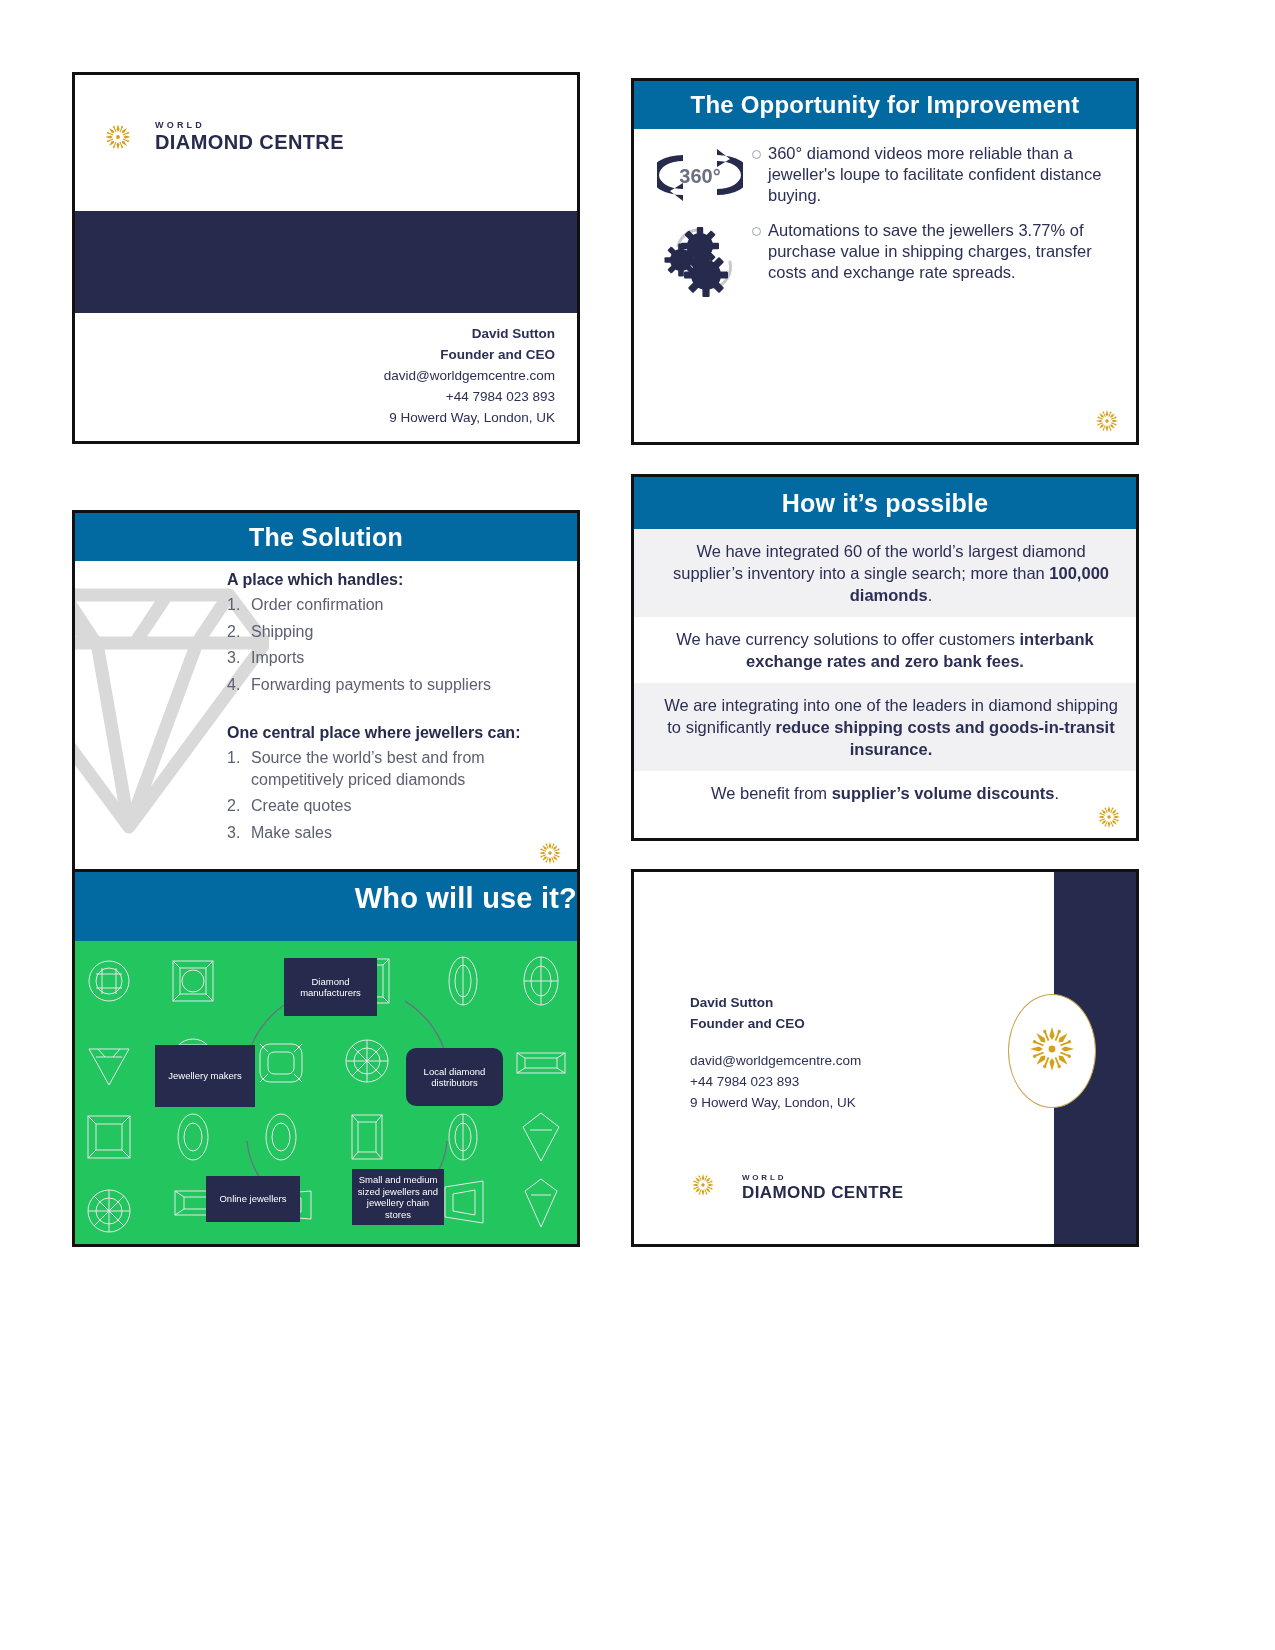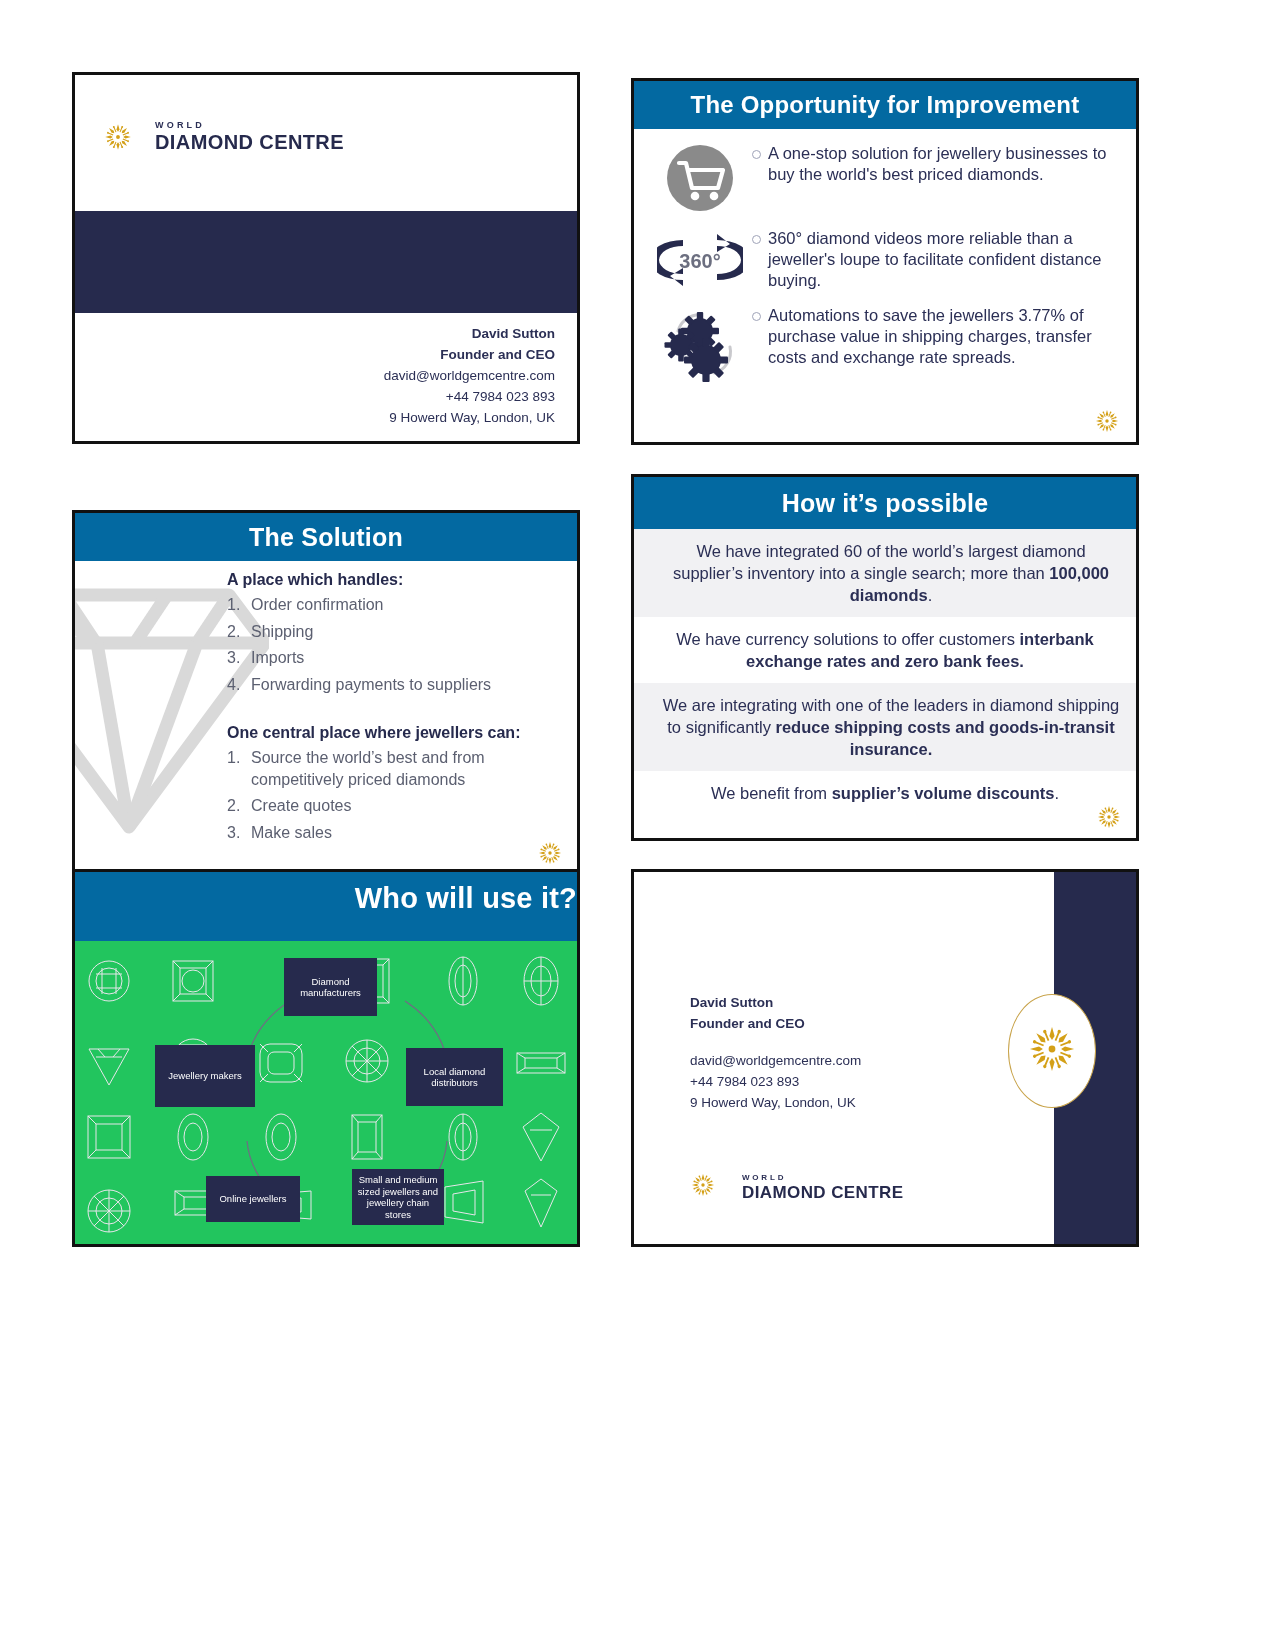--- a/index.html
+++ b/index.html
@@ -203,34 +203,20 @@
       <div>david@worldgemcentre.com</div>
       <div>+44 7984 023 893</div>
       <div>9 Howerd Way, London, UK</div>
     </div>
   </div>
 
   <div class="slide" id="slide2">
     <div class="slide-header">The Opportunity for Improvement</div>
     <div class="rows">
 
-      <div class="opp-row">
-        <div class="opp-icon">
-          <svg width="78" height="78" viewBox="0 0 78 78">
-            <circle cx="39" cy="39" r="33" fill="#8a8a8a"></circle>
-            <path d="M18 24 L25 24 L31 49 L57 49 L62 31 L28 31" fill="none" stroke="#ffffff" stroke-width="4.2" stroke-linejoin="round" stroke-linecap="round"></path>
-            <circle cx="34" cy="57" r="4.3" fill="#ffffff"></circle>
-            <circle cx="53" cy="57" r="4.3" fill="#ffffff"></circle>
-          </svg>
-        </div>
-        <div class="opp-text">
-          <span class="opp-bullet"></span>
-          <span>A one-stop solution for jewellery businesses to buy the world's best priced diamonds.</span>
-        </div>
-      </div>
 
       <div class="opp-row">
         <div class="opp-icon">
           <svg width="86" height="70" viewBox="0 0 86 70">
             <path d="M26 16 A30 18 0 0 0 26 56 L26 62 L13 52 L26 44 L26 50 A24 14 0 0 1 26 22 Z" fill="#262a4d"></path>
             <path d="M60 56 A30 18 0 0 0 60 16 L60 10 L73 20 L60 28 L60 22 A24 14 0 0 1 60 50 Z" fill="#262a4d"></path>
             <text x="43" y="44" text-anchor="middle" font-family="'Liberation Sans',sans-serif" font-size="20" font-weight="bold" fill="#6c6f80">360°</text>
           </svg>
         </div>
         <div class="opp-text">
@@ -523,21 +509,21 @@
 
   <div class="slide" id="slide4">
     <div class="slide-header">How it’s possible</div>
     <div class="hp-row alt">
       <span>We have integrated 60 of the world’s largest diamond supplier’s inventory into a single search; more than </span><b>100,000 diamonds</b><span>.</span>
     </div>
     <div class="hp-row">
       <span>We have currency solutions to offer customers </span><b>interbank exchange rates and zero bank fees.</b><span></span>
     </div>
     <div class="hp-row alt">
-      <span>We are integrating with one of the leaders in diamond shipping to significantly </span><b>reduce shipping costs and goods-in-transit insurance.</b><span></span>
+      <span>We are integrating into one of the leaders in diamond shipping to significantly </span><b>reduce shipping costs and goods-in-transit insurance.</b><span></span>
     </div>
     <div class="hp-row">
       <span>We benefit from </span><b>supplier’s volume discounts</b><span>.</span>
     </div>
     <span class="corner-burst">
       <svg viewBox="0 0 40 40" width="26" height="26">
         <g fill="#d4a017">
           <circle cx="20" cy="20" r="2.6"></circle>
           <g transform="rotate(0 20 20)">
               <path d="M20 3 L22 10 L20 13 L18 10 Z"></path>
@@ -718,21 +704,21 @@
           <path d="M172 120 A110 92 0 0 1 215 60"></path>
           <path d="M330 60 A110 92 0 0 1 372 120"></path>
           <path d="M372 200 A110 92 0 0 1 332 265"></path>
           <path d="M213 265 A110 92 0 0 1 172 200"></path>
         </g>
       </svg>
 
       <div class="node" style="left:209px;top:17px;width:93px;height:58px;">
         <span>Diamond manufacturers</span>
       </div>
-      <div class="node" style="left:331px;top:107px;width:97px;height:58px;">
+      <div class="node" style="left:331px;top:107px;width:97px;height:58px;border-radius:10px;">
         <span>Local diamond distributors</span>
       </div>
       <div class="node" style="left:277px;top:228px;width:92px;height:56px;">
         <span>Small and medium sized jewellers and jewellery chain stores</span>
       </div>
       <div class="node" style="left:131px;top:235px;width:94px;height:46px;">
         <span>Online jewellers</span>
       </div>
       <div class="node" style="left:80px;top:104px;width:100px;height:62px;">
         <span>Jewellery makers</span>

